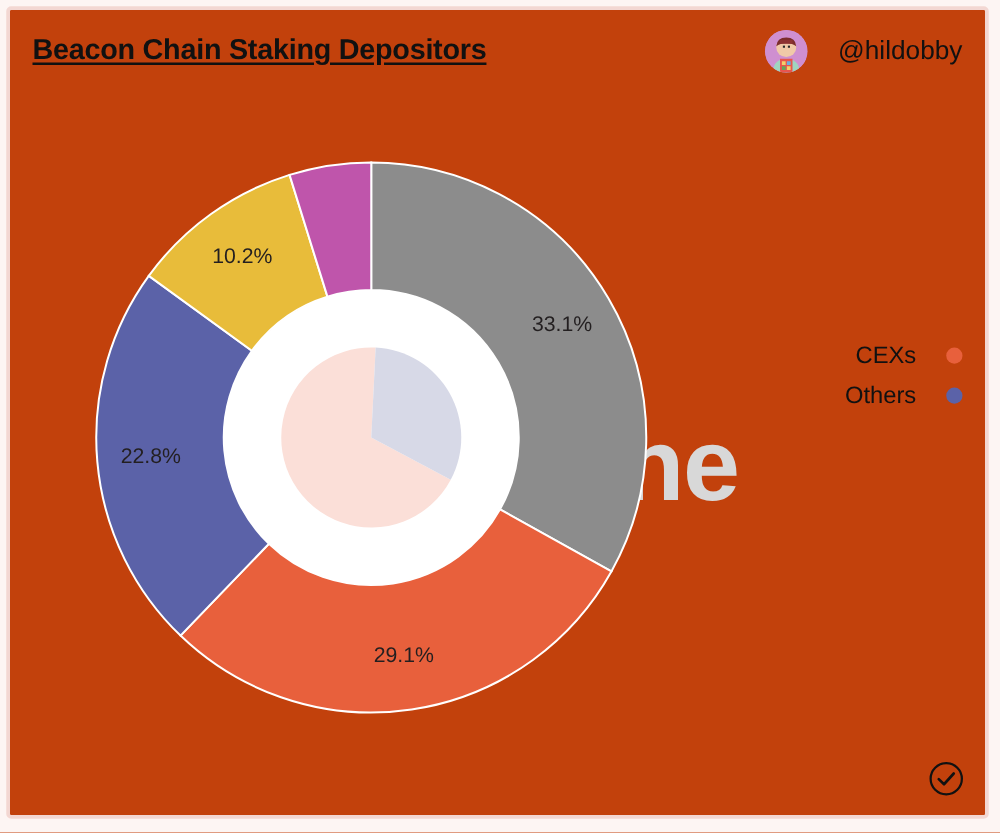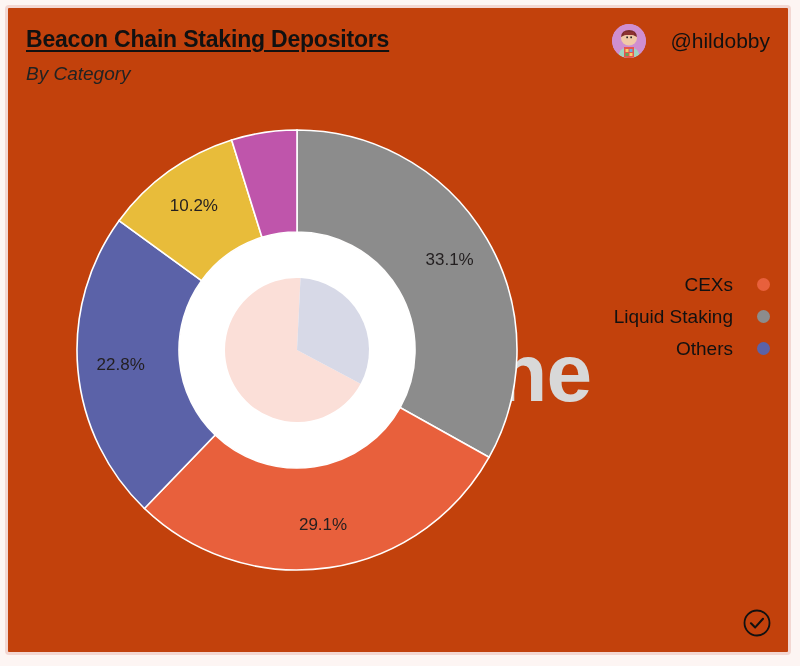--- a/index.html
+++ b/index.html
@@ -98,21 +98,20 @@
     width:30px;height:30px;
   }
 </style>
 </head>
 <body>
 
 <div id="card">
 
   <div id="header">
     <div id="title">Beacon Chain Staking Depositors</div>
-    <div id="subtitle">By Category</div>
 
     <div id="handle-wrap">
       <div id="avatar">
         <svg width="34" height="34" viewBox="0 0 34 34">
           <circle cx="17" cy="17" r="17" fill="#cf8fd0"></circle>
           <ellipse cx="17" cy="14" rx="8" ry="7.5" fill="#f0c9a8"></ellipse>
           <path d="M9 13 q0.5 -7 8 -7 q7.5 0 8 7 q-3 -2.5 -8 -2.5 q-5 0 -8 2.5z" fill="#7c2d2d"></path>
           <rect x="12" y="8" width="10" height="3" fill="#8d3232"></rect>
           <rect x="14.3" y="12.5" width="1.7" height="1.7" fill="#2a2a2a"></rect>
           <rect x="18.3" y="12.5" width="1.7" height="1.7" fill="#2a2a2a"></rect>
@@ -155,24 +154,20 @@
         </g>
     </svg>
   </div>
 
   <div id="legend">
       <div class="legend-row">
         <span class="legend-label">CEXs</span>
         <span class="legend-dot" style="background: rgb(232, 96, 60);"></span>
       </div>
       <div class="legend-row">
-        <span class="legend-label">Liquid Staking</span>
-        <span class="legend-dot" style="background: rgb(140, 140, 140);"></span>
-      </div>
-      <div class="legend-row">
         <span class="legend-label">Others</span>
         <span class="legend-dot" style="background: rgb(91, 98, 168);"></span>
       </div>
     </div>
 
   <div id="check">
     <svg width="30" height="30" viewBox="0 0 30 30">
       <circle cx="15" cy="15" r="12.5" fill="none" stroke="#111" stroke-width="1.8"></circle>
       <path d="M9 15.3 L13.2 19.4 L21 10.8" fill="none" stroke="#111" stroke-width="2.1" stroke-linecap="round" stroke-linejoin="round"></path>
     </svg>

